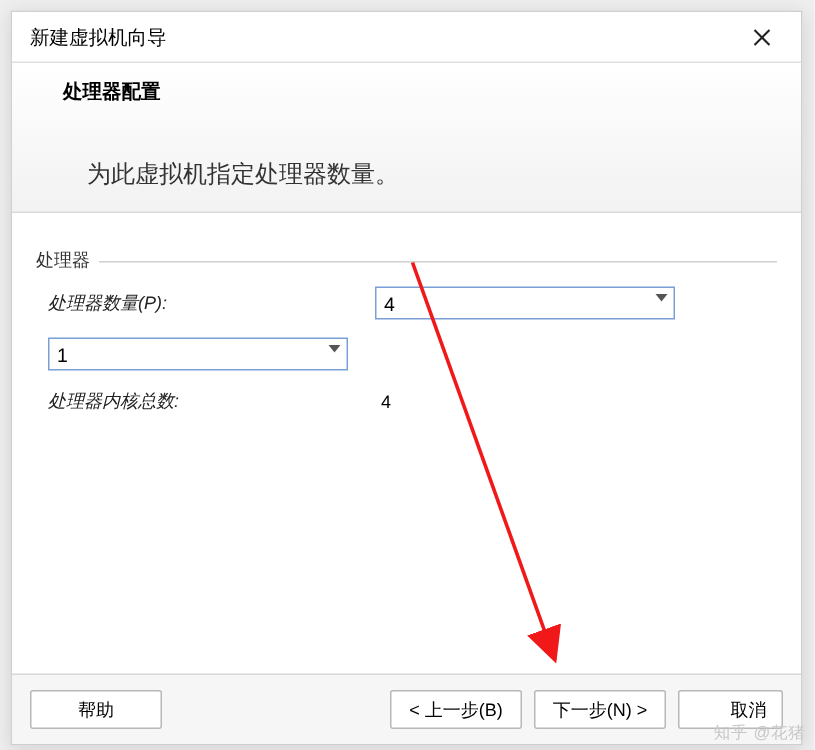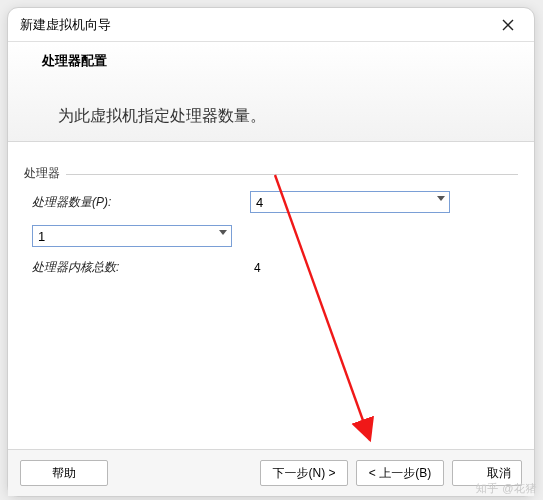--- a/index.html
+++ b/index.html
@@ -11,21 +11,21 @@
     height: 500px;
     overflow: hidden;
     position: relative;
   }
   .dialog {
     position: absolute;
     left: 7px; top: 7px;
     width: 528px; height: 490px;
     background: #ffffff;
     border: 1px solid #cfcfcf;
-    border-radius: 11px;
+    border-radius: 0;
     box-shadow: 0 2px 12px rgba(0,0,0,0.12);
     display: flex;
     flex-direction: column;
   }
   .titlebar {
     height: 34px;
     display: flex;
     align-items: center;
     padding: 0 12px;
     border-bottom: 1px solid #e0e0e0;
@@ -148,24 +148,24 @@
       </div>
     </div>
   </div>
 
   <div class="footer">
     <div class="btn">
         <span>帮助</span>
       </div>
     <div class="spacer"></div>
     <div class="btn">
-        <span>下一步(N) &gt;</span>
+        <span>&lt; 上一步(B)</span>
       </div>
     <div class="btn">
-        <span>&lt; 上一步(B)</span>
+        <span>下一步(N) &gt;</span>
       </div>
     <div class="btn cancel">
         <span>取消</span>
       </div>
   </div>
 
 </div>
 
 <svg class="arrow-overlay">
   <defs>

